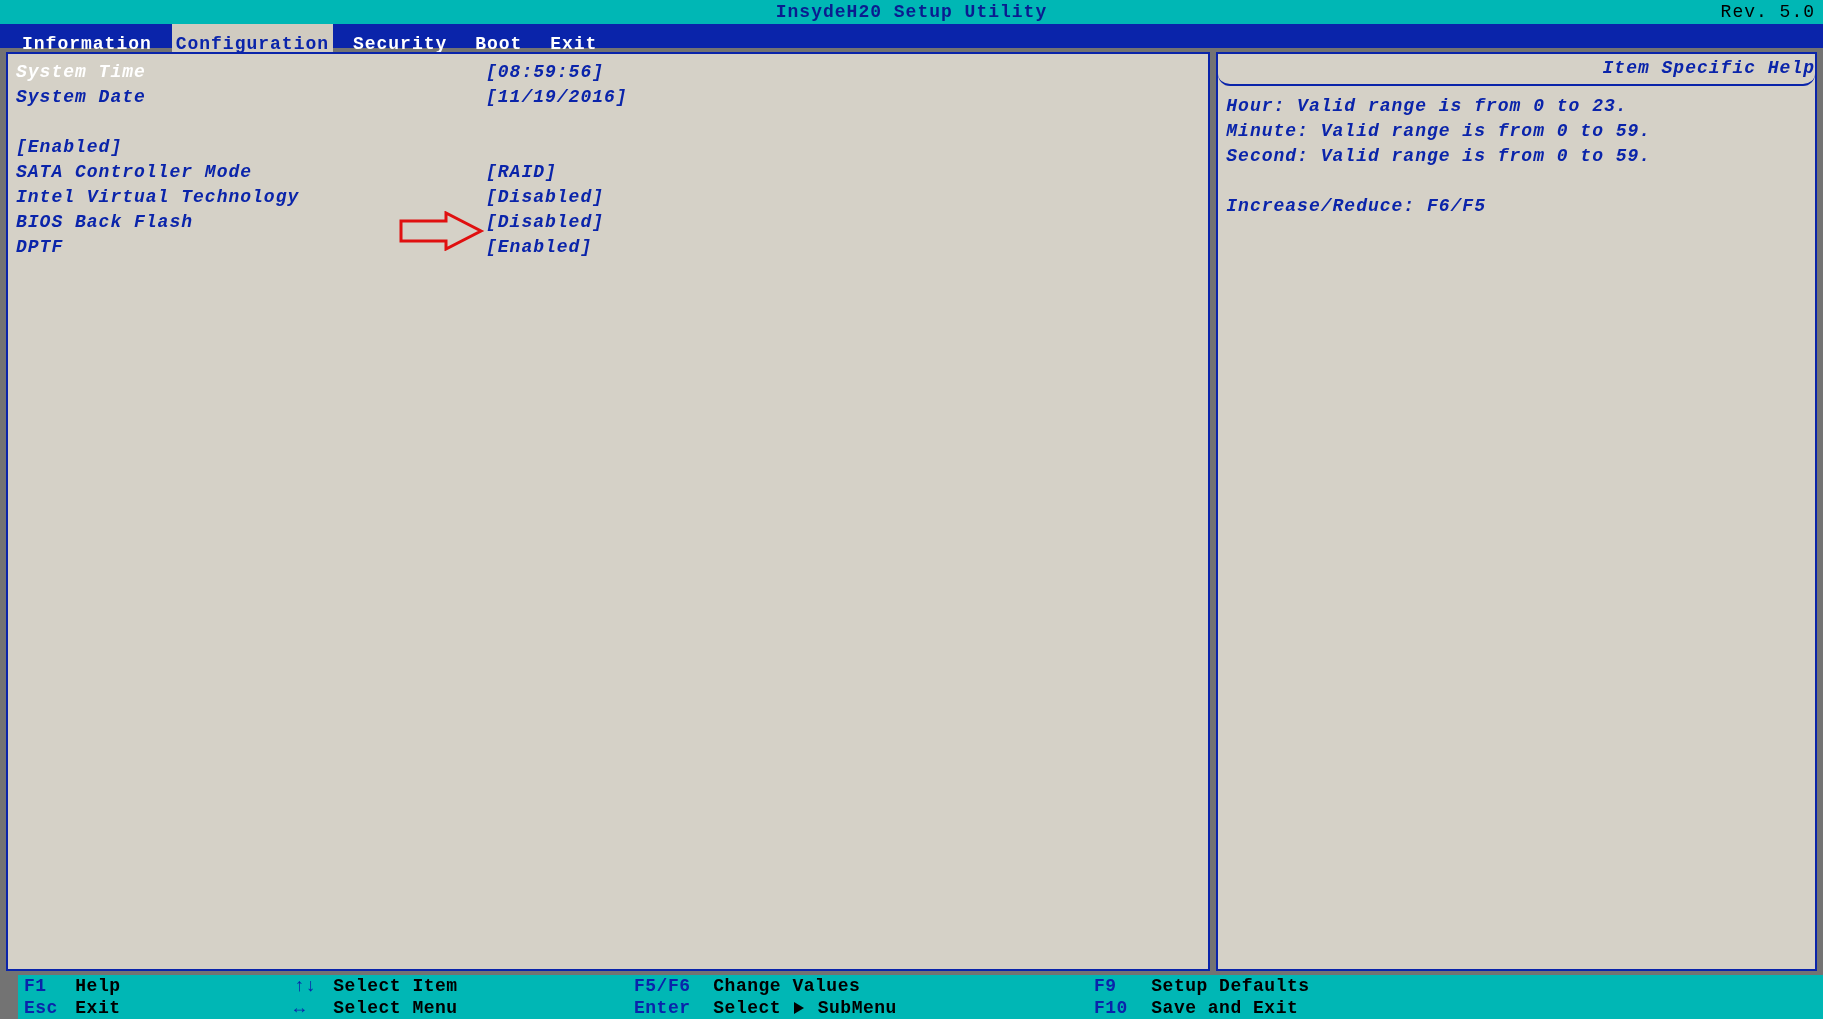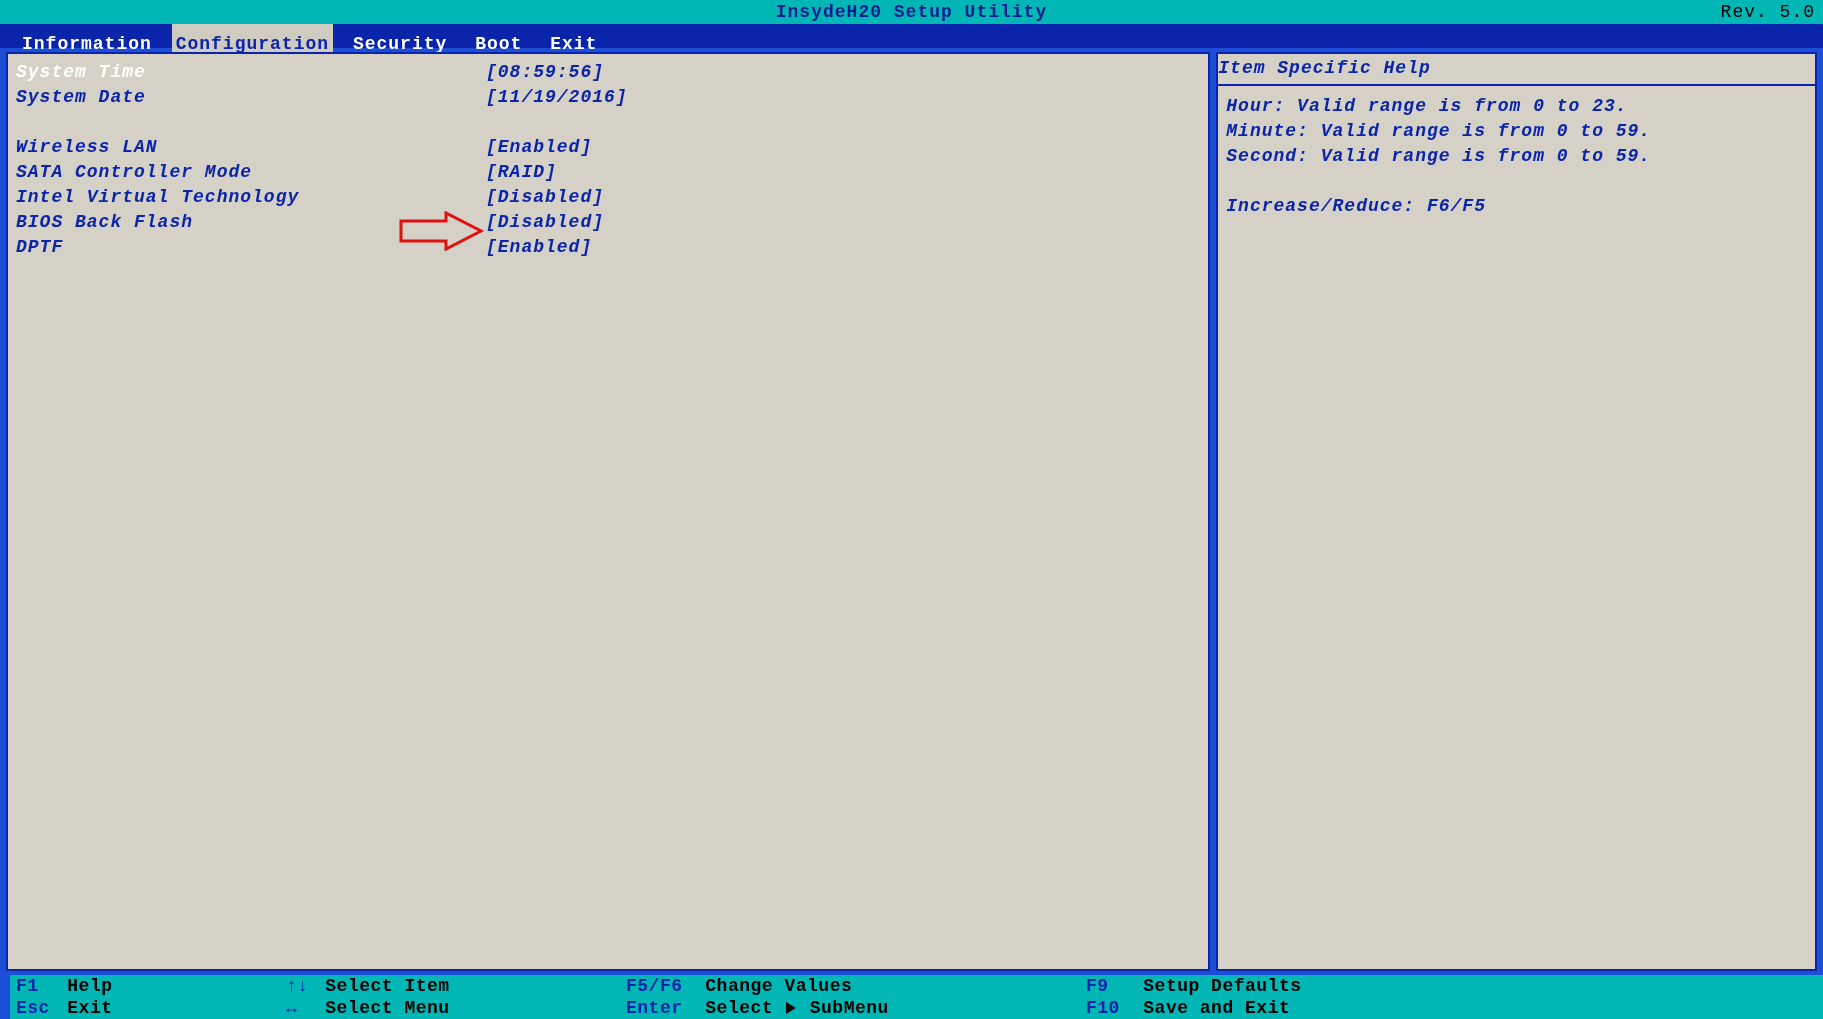--- a/index.html
+++ b/index.html
@@ -10,21 +10,21 @@
     width: 1823px;
     height: 1019px;
     background: #000;
     overflow: hidden;
     position: relative;
   }
   .screen {
     position: relative;
     width: 100%;
     height: 100%;
-    background: #1d4ed8;
+    background: #737373;
   }
   .title-bar {
     background: #00b7b5;
     color: #0a1c8f;
     height: 24px;
     line-height: 24px;
     position: relative;
     text-align: center;
     font-weight: bold;
     letter-spacing: 1px;
@@ -70,25 +70,26 @@
     color: #0a24aa;
   }
   .right-panel {
     flex: 1;
     border: 2px solid #0a24aa;
     background: #d5d1c7;
     padding: 4px 8px;
     color: #0a24aa;
   }
   .right-panel .help-title {
-    text-align: left;
+    text-align: right;
     padding: 4px 0 6px 0;
     border-bottom: 2px solid #0a24aa;
     margin: -4px -8px 8px -8px;
     letter-spacing: 1px;
+    border-radius: 12px;
   }
   .settings-row {
     display: flex;
     line-height: 25px;
     letter-spacing: 1px;
   }
   .settings-label {
     flex: 0 0 470px;
   }
   .settings-value {
@@ -99,21 +100,21 @@
   }
   .spacer { height: 25px; }
   .help-text {
     line-height: 25px;
     letter-spacing: 1px;
   }
   .help-spacer { height: 25px; }
   .bottom-bar {
     position: absolute;
     bottom: 0;
-    left: 10px;
+    left: 18px;
     right: 0;
     background: #00b7b5;
     color: #000;
     height: 44px;
     line-height: 22px;
     padding: 0 6px;
     display: flex;
     font-weight: bold;
     letter-spacing: 0.5px;
   }
@@ -166,21 +167,20 @@
         <span class="settings-value">[08:59:56]</span>
       </div>
       <div class="settings-row">
         <span class="settings-label">System Date</span>
         <span class="settings-value">[11/19/2016]</span>
       </div>
 
       <div class="spacer"></div>
 
       <div class="settings-row">
-        <span class="settings-label">Wireless LAN</span>
         <span class="settings-value">[Enabled]</span>
       </div>
       <div class="settings-row">
         <span class="settings-label">SATA Controller Mode</span>
         <span class="settings-value">[RAID]</span>
       </div>
       <div class="settings-row">
         <span class="settings-label">Intel Virtual Technology</span>
         <span class="settings-value">[Disabled]</span>
       </div>

